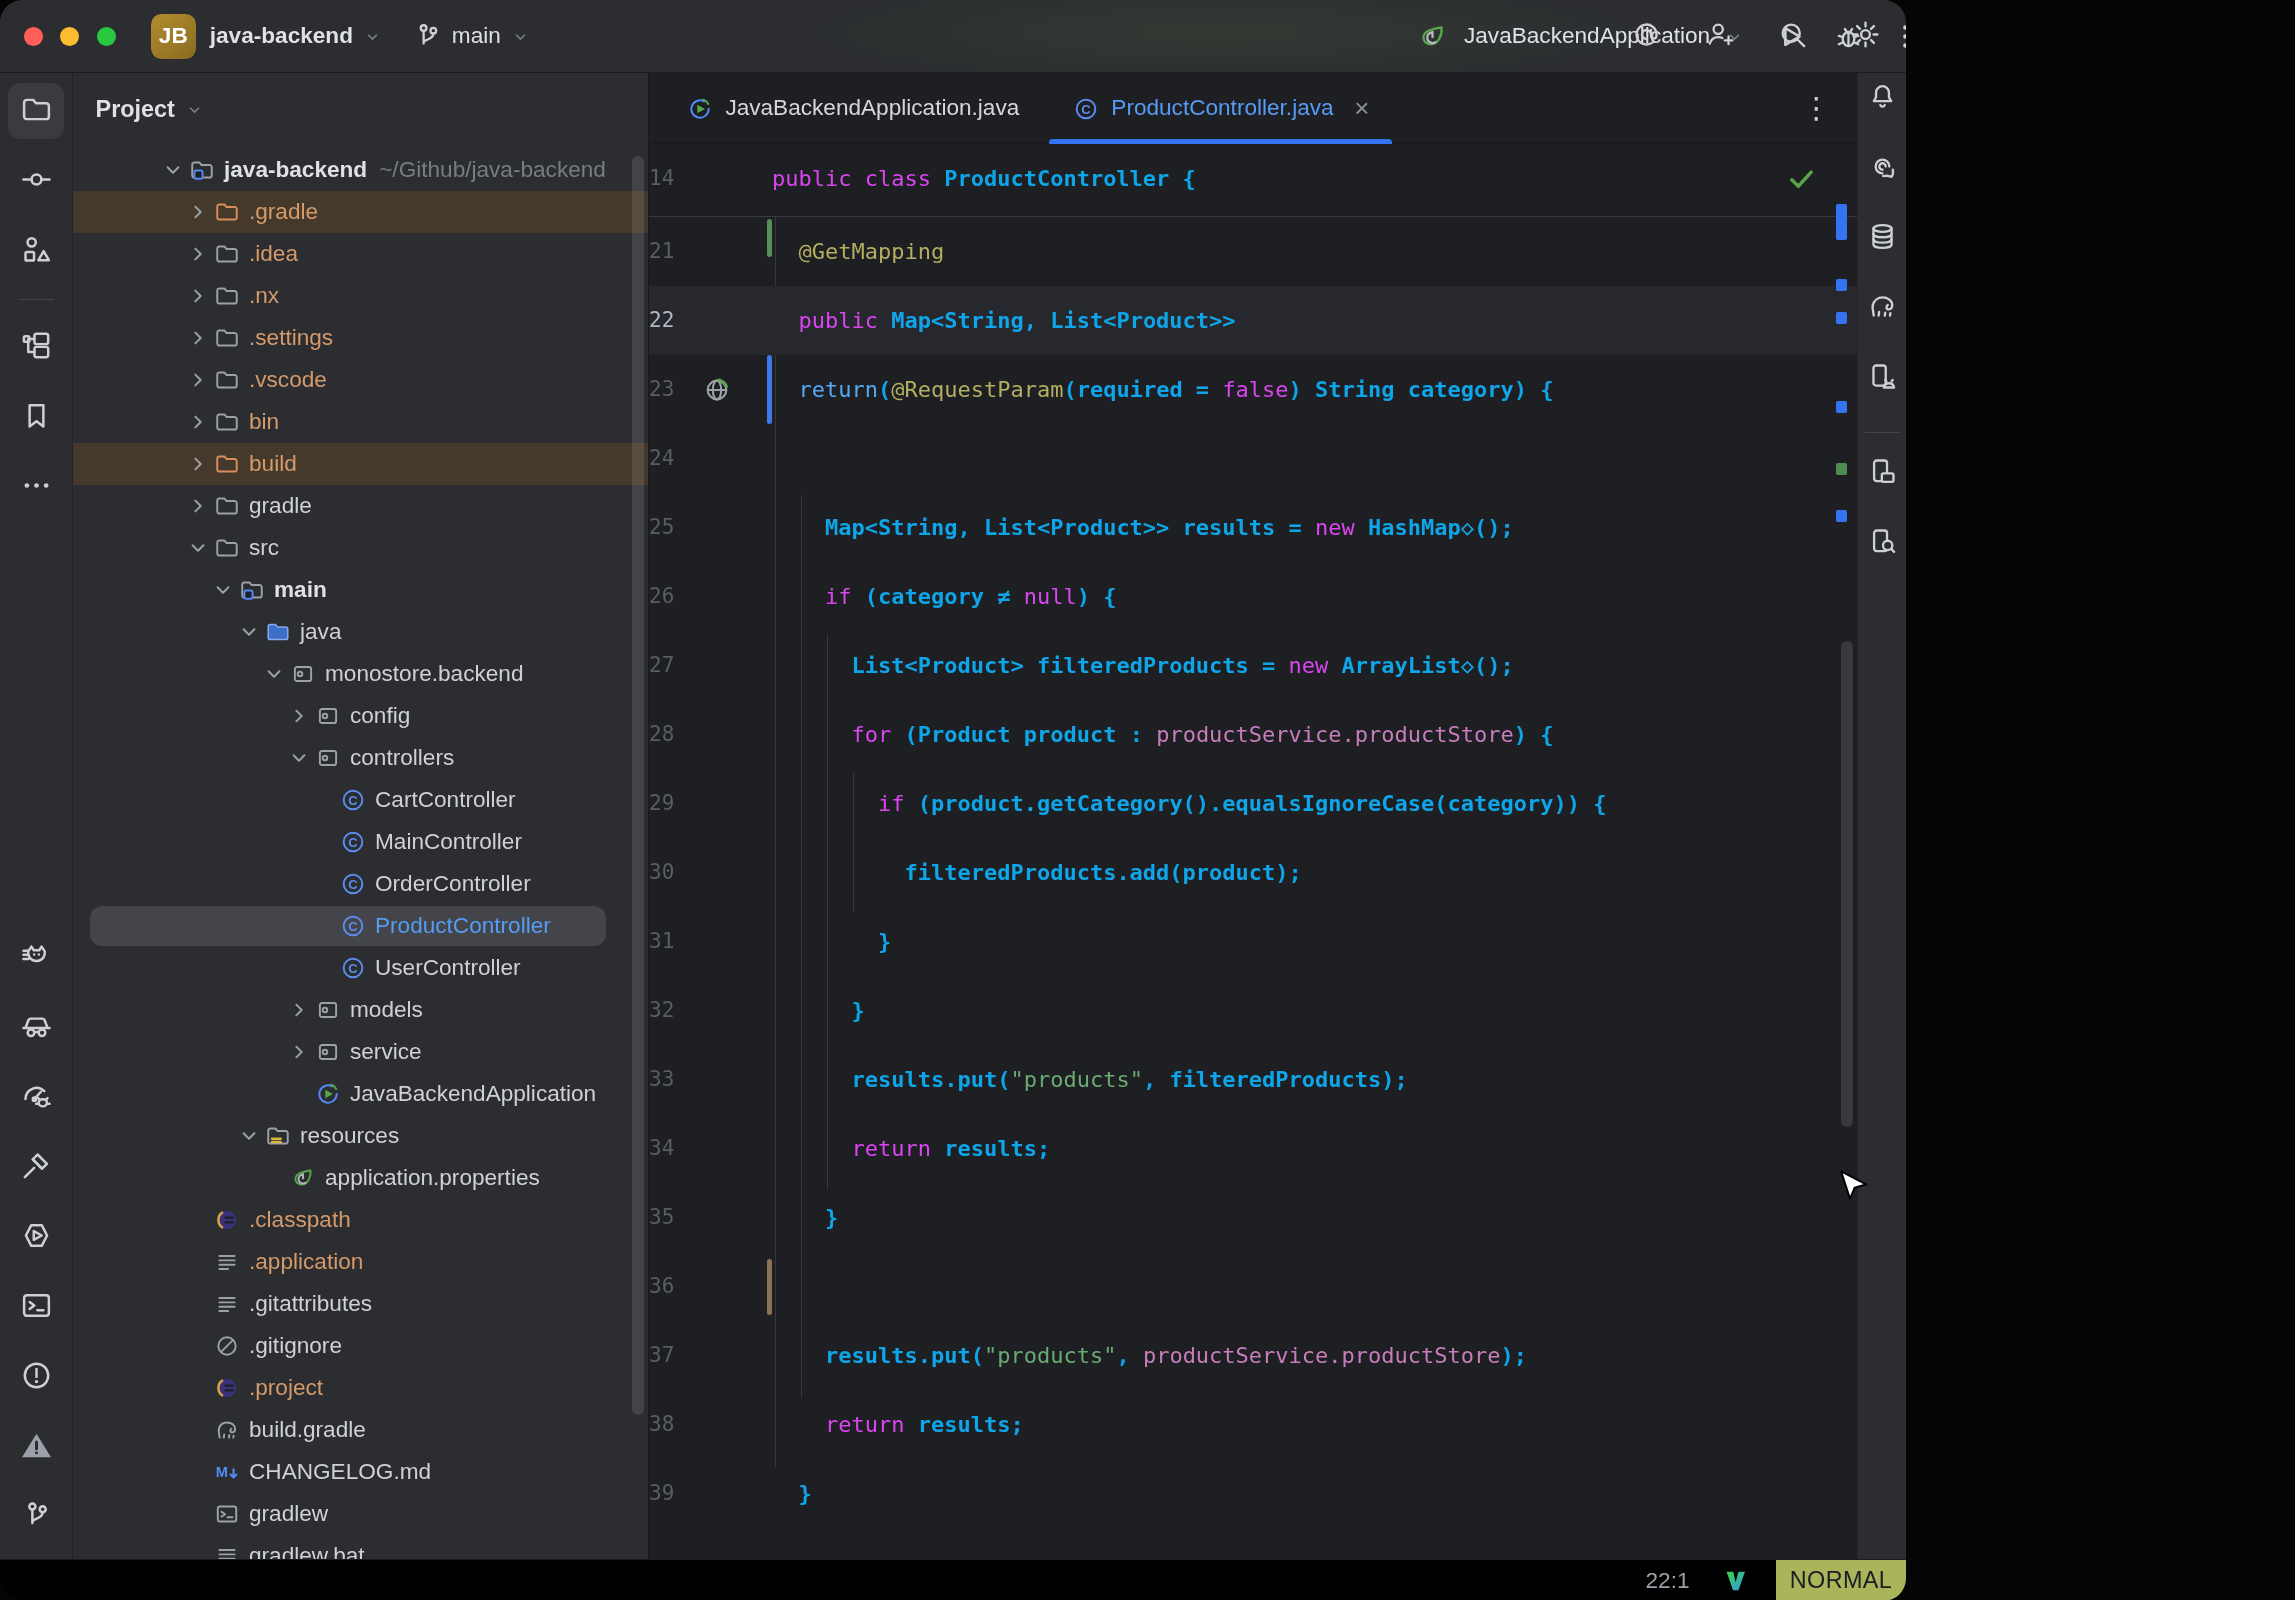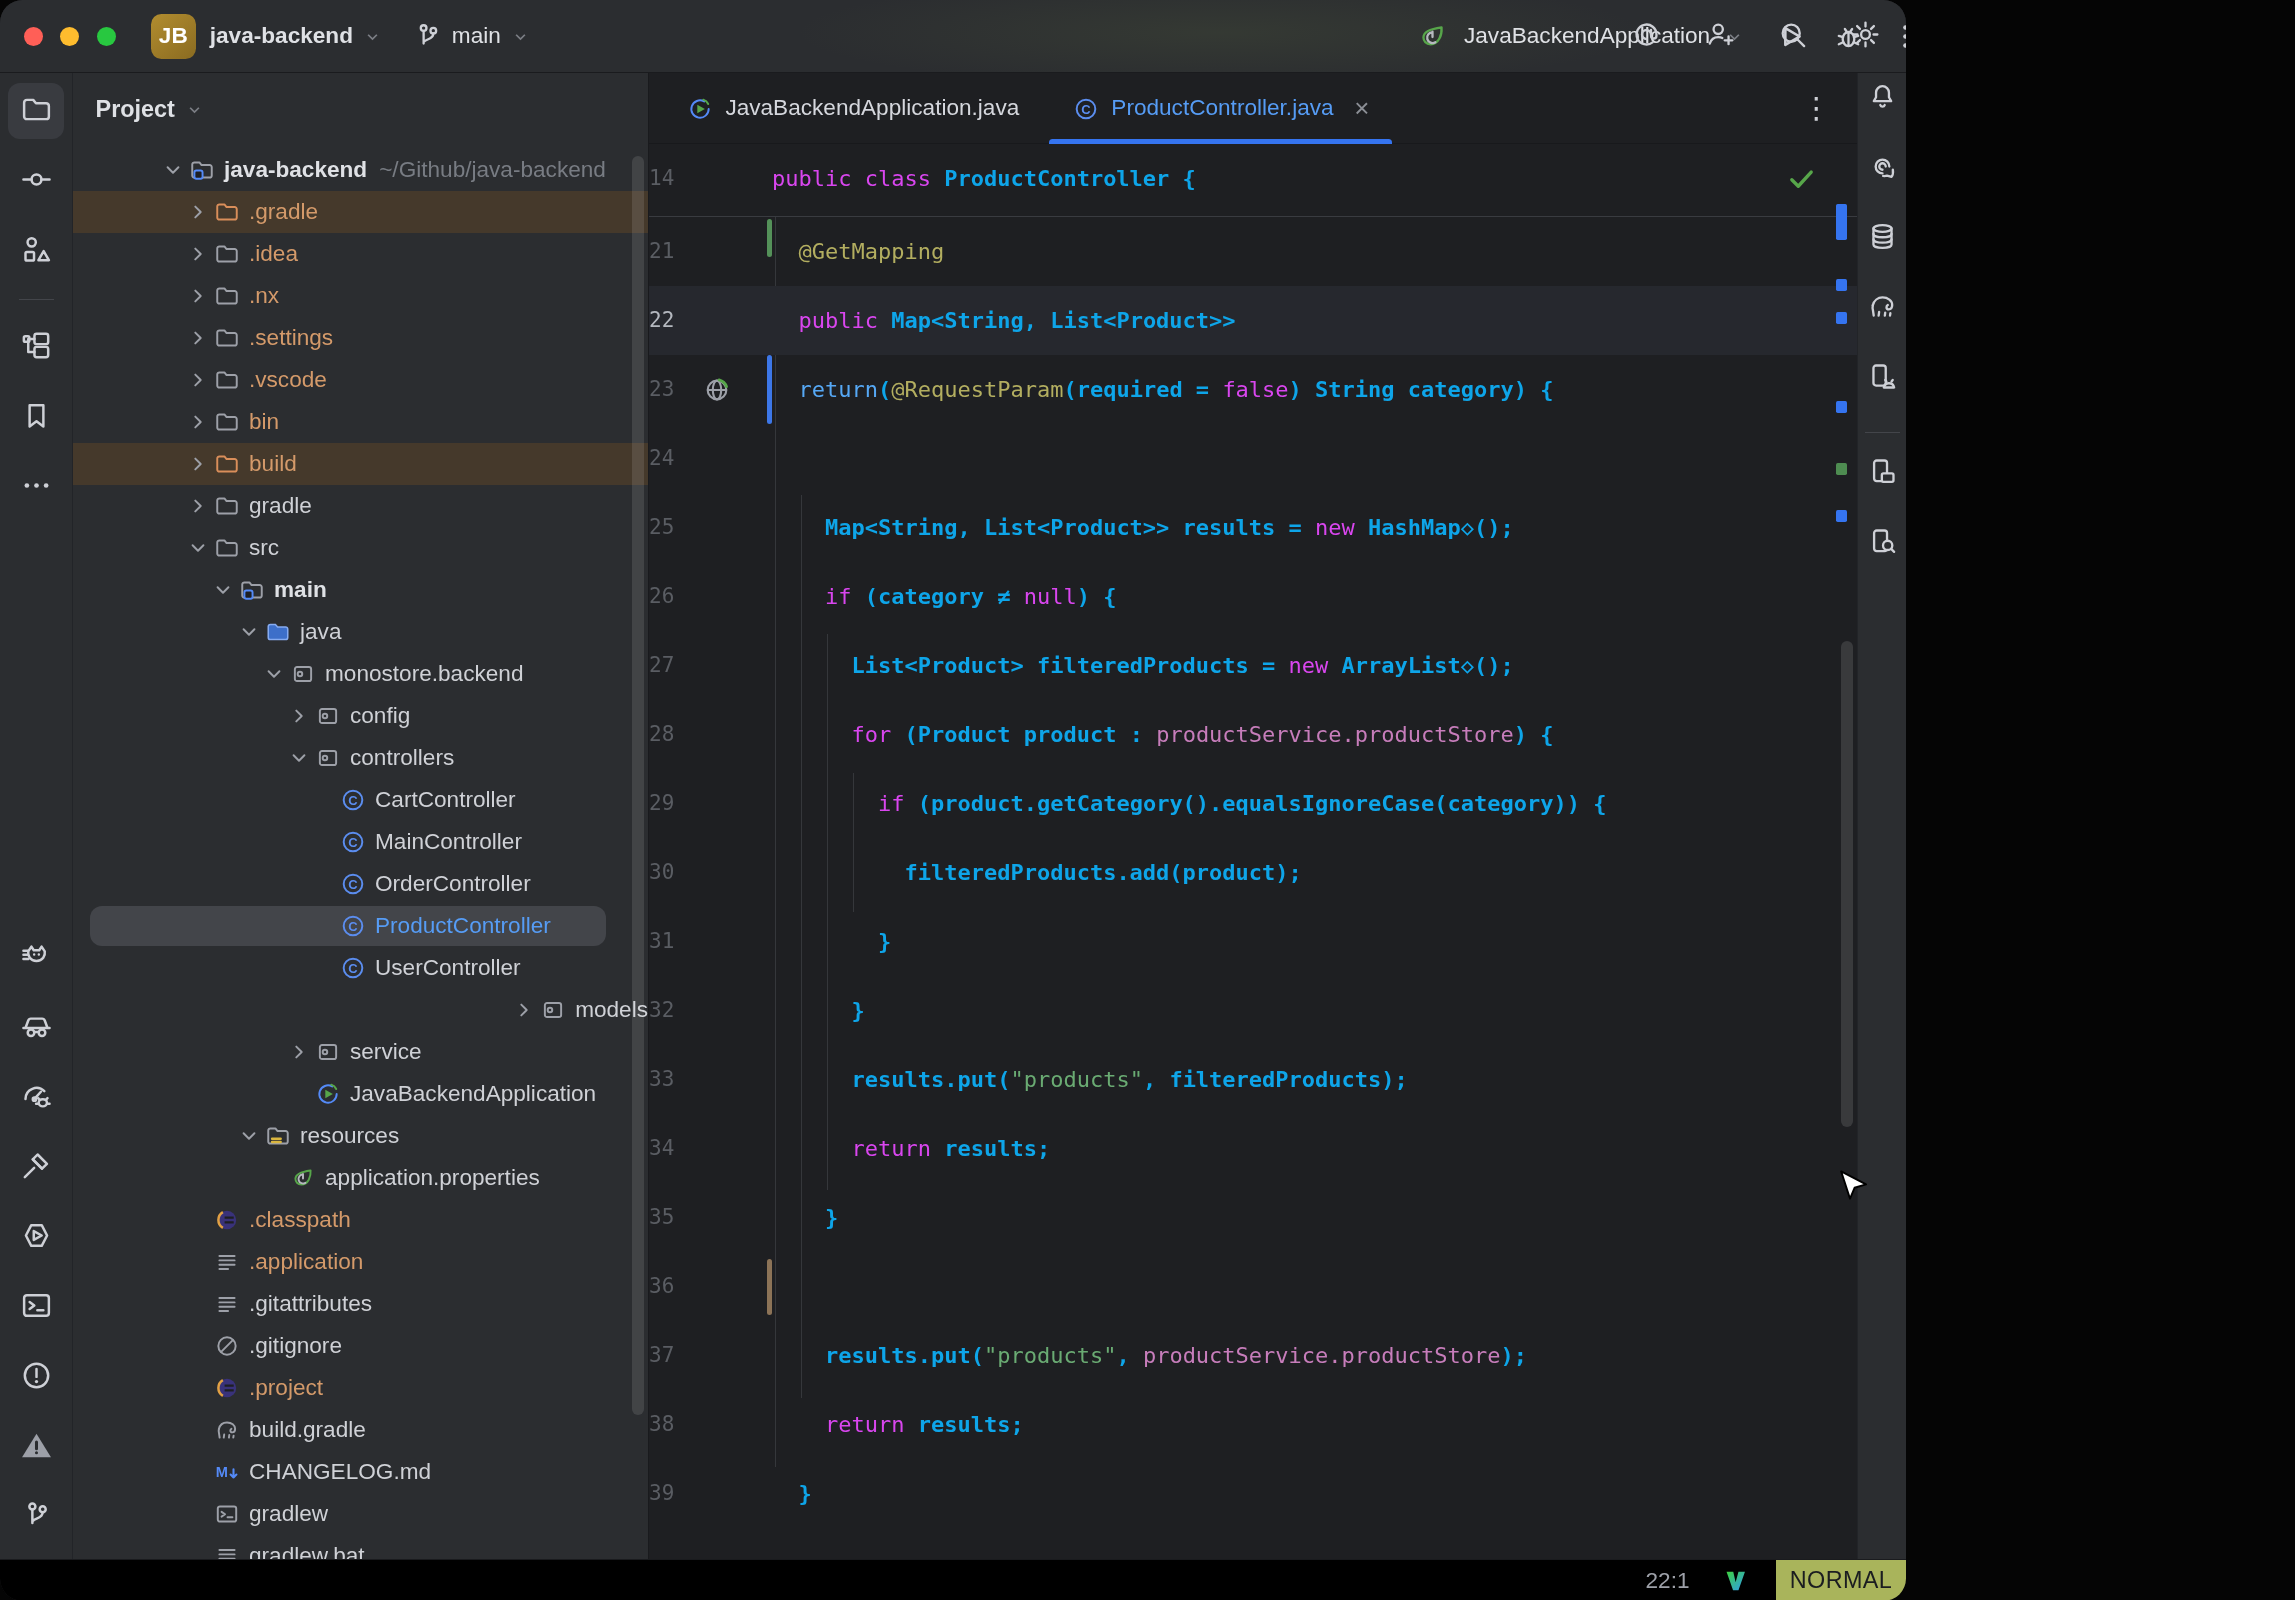--- a/index.html
+++ b/index.html
@@ -477,21 +477,21 @@
             <span class="lbl">ProductController</span>
           </div>
           <div class="trow" style="padding-left: 236px;">
             <span class="tchev"></span>
             <span class="ticon"><svg viewBox="0 0 24 24" fill="none" style="font-size:26px">
                 <circle cx="12" cy="12" r="8.6" stroke="#5b8def" stroke-width="1.8"></circle>
                 <text x="12" y="16.3" text-anchor="middle" font-size="12" font-family="Liberation Sans,sans-serif" font-weight="700" fill="#5b8def">C</text>
               </svg></span>
             <span class="lbl">UserController</span>
           </div>
-          <div class="trow" style="padding-left: 211px; justify-content: flex-end;">
+          <div class="trow" style="padding-left: 211px;">
             <span class="tchev"><svg viewBox="0 0 24 24" fill="none" stroke="currentColor" stroke-width="1.8" stroke-linecap="round" stroke-linejoin="round">
                 <path d="M9.5 7l5 5-5 5"></path>
               </svg></span>
             <span class="ticon"><svg viewBox="0 0 24 24" fill="none" stroke="currentColor" stroke-width="1.8" stroke-linecap="round" stroke-linejoin="round">
                 <rect x="4.5" y="5.5" width="15" height="13" rx="2"></rect>
                 <circle cx="9.2" cy="12" r="2.1"></circle>
               </svg></span>
             <span class="lbl">models</span>
           </div>
           <div class="trow" style="padding-left: 211px;">

